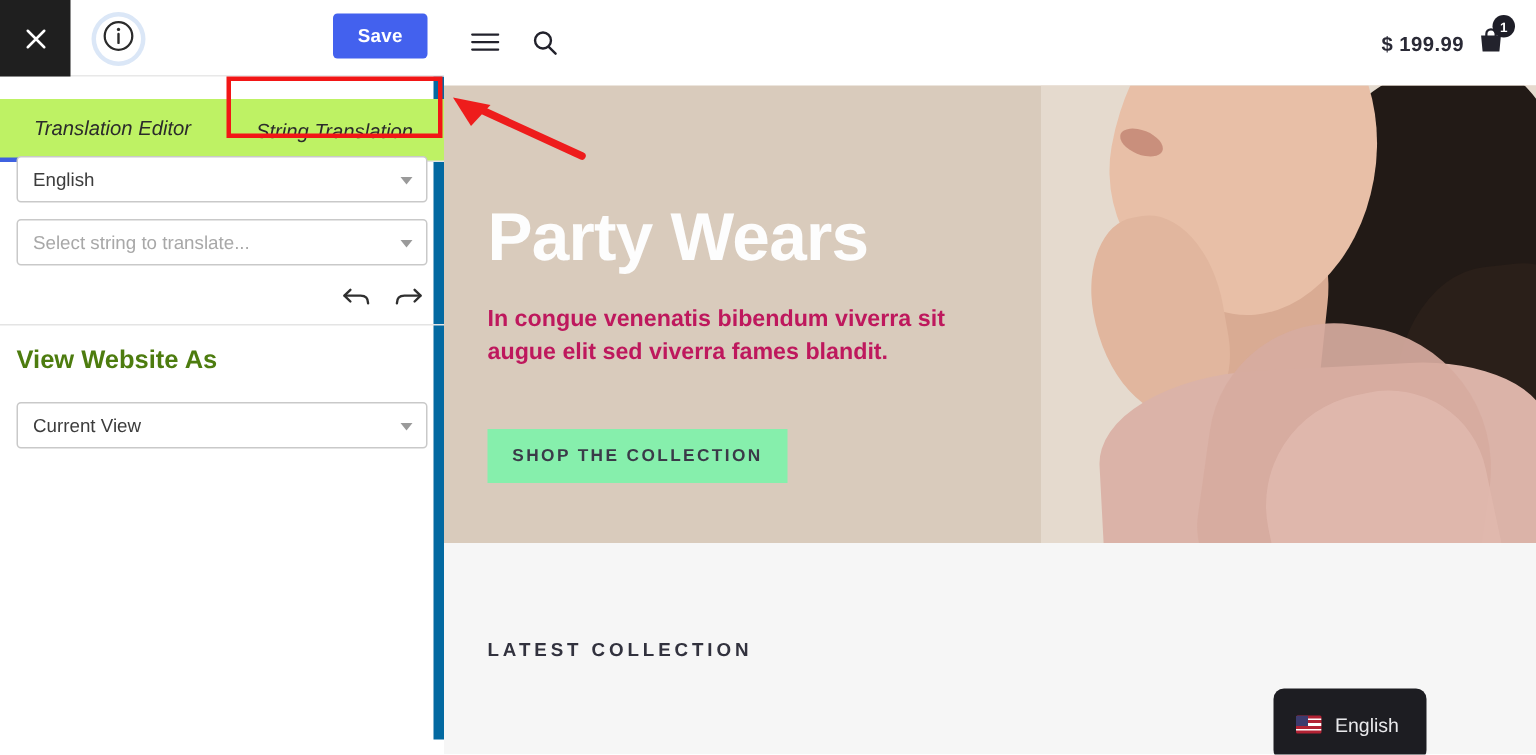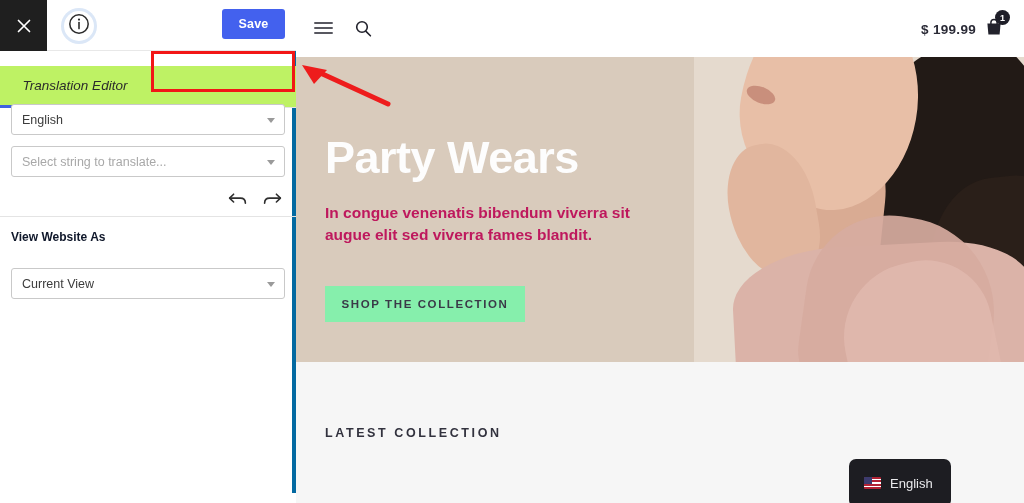--- a/index.html
+++ b/index.html
@@ -7,21 +7,21 @@
     width:1024px;height:503px;overflow:hidden;
     background:#fff;
     font-family:"Liberation Sans", sans-serif;
     -webkit-font-smoothing:antialiased;
   }
   #root{position:relative;width:1024px;height:503px;overflow:hidden;}
 
   
   #sidebar{
     position:absolute;left:0;top:0;width:296px;height:493px;
-    background:#ffffff;border-right:4px solid #0369a1;box-sizing:border-box;
+    background:#ffffff;border-right:7px solid #0369a1;box-sizing:border-box;
     z-index:5;
   }
   #sb-topbar{
     position:absolute;left:0;top:0;width:296px;height:51px;
     background:#ffffff;border-bottom:1px solid #e8e8e8;box-sizing:border-box;
   }
   #close-btn{
     position:absolute;left:0;top:0;width:47px;height:51px;
     background:#1f1f1f;display:flex;align-items:center;justify-content:center;
     cursor:pointer;
@@ -75,21 +75,21 @@
     border-right:4px solid transparent;border-top:5px solid #9a9a9a;
   }
   #undo-redo{
     position:absolute;left:0;top:185px;width:296px;height:31px;
     display:flex;align-items:center;justify-content:flex-end;padding-right:14px;
     box-sizing:border-box;
   }
   .ur-btn{margin-left:16px;cursor:pointer;display:flex;align-items:center;}
   #sb-divider{position:absolute;left:0;top:216px;width:296px;height:1px;background:#e4e4e4;}
   #view-as-label{
-    position:absolute;left:11px;top:230px;font-size:12px;font-weight:bold;color:#0f172a;
+    position:absolute;left:11px;top:230px;font-size:17px;font-weight:bold;color:#4d7c0f;
   }
   #view-as-field{position:absolute;left:0;top:257px;width:296px;}
 
   
   #site{
     position:absolute;left:296px;top:0;width:728px;height:503px;
     background:#ffffff;overflow:hidden;
   }
   
   #site-header{
@@ -233,20 +233,21 @@
             <path d="M11 9.6 L11 15.6" stroke="#2b2b2b" stroke-width="1.6" stroke-linecap="round"></path>
           </svg>
         </span>
       </div>
 
       <button id="save-btn">Save</button>
     </div>
 
     <div id="sb-tabs">
       <div class="sb-tab" id="tab-translation-editor">Translation Editor</div>
+      <div class="sb-tab" id="tab-string-translation">String Translation</div>
     </div>
     <div id="tab-highlight"></div>
 
     <div id="sb-form">
 
       <div class="field">
         <span class="fv">English</span>
         <span class="caret"></span>
       </div>
 

